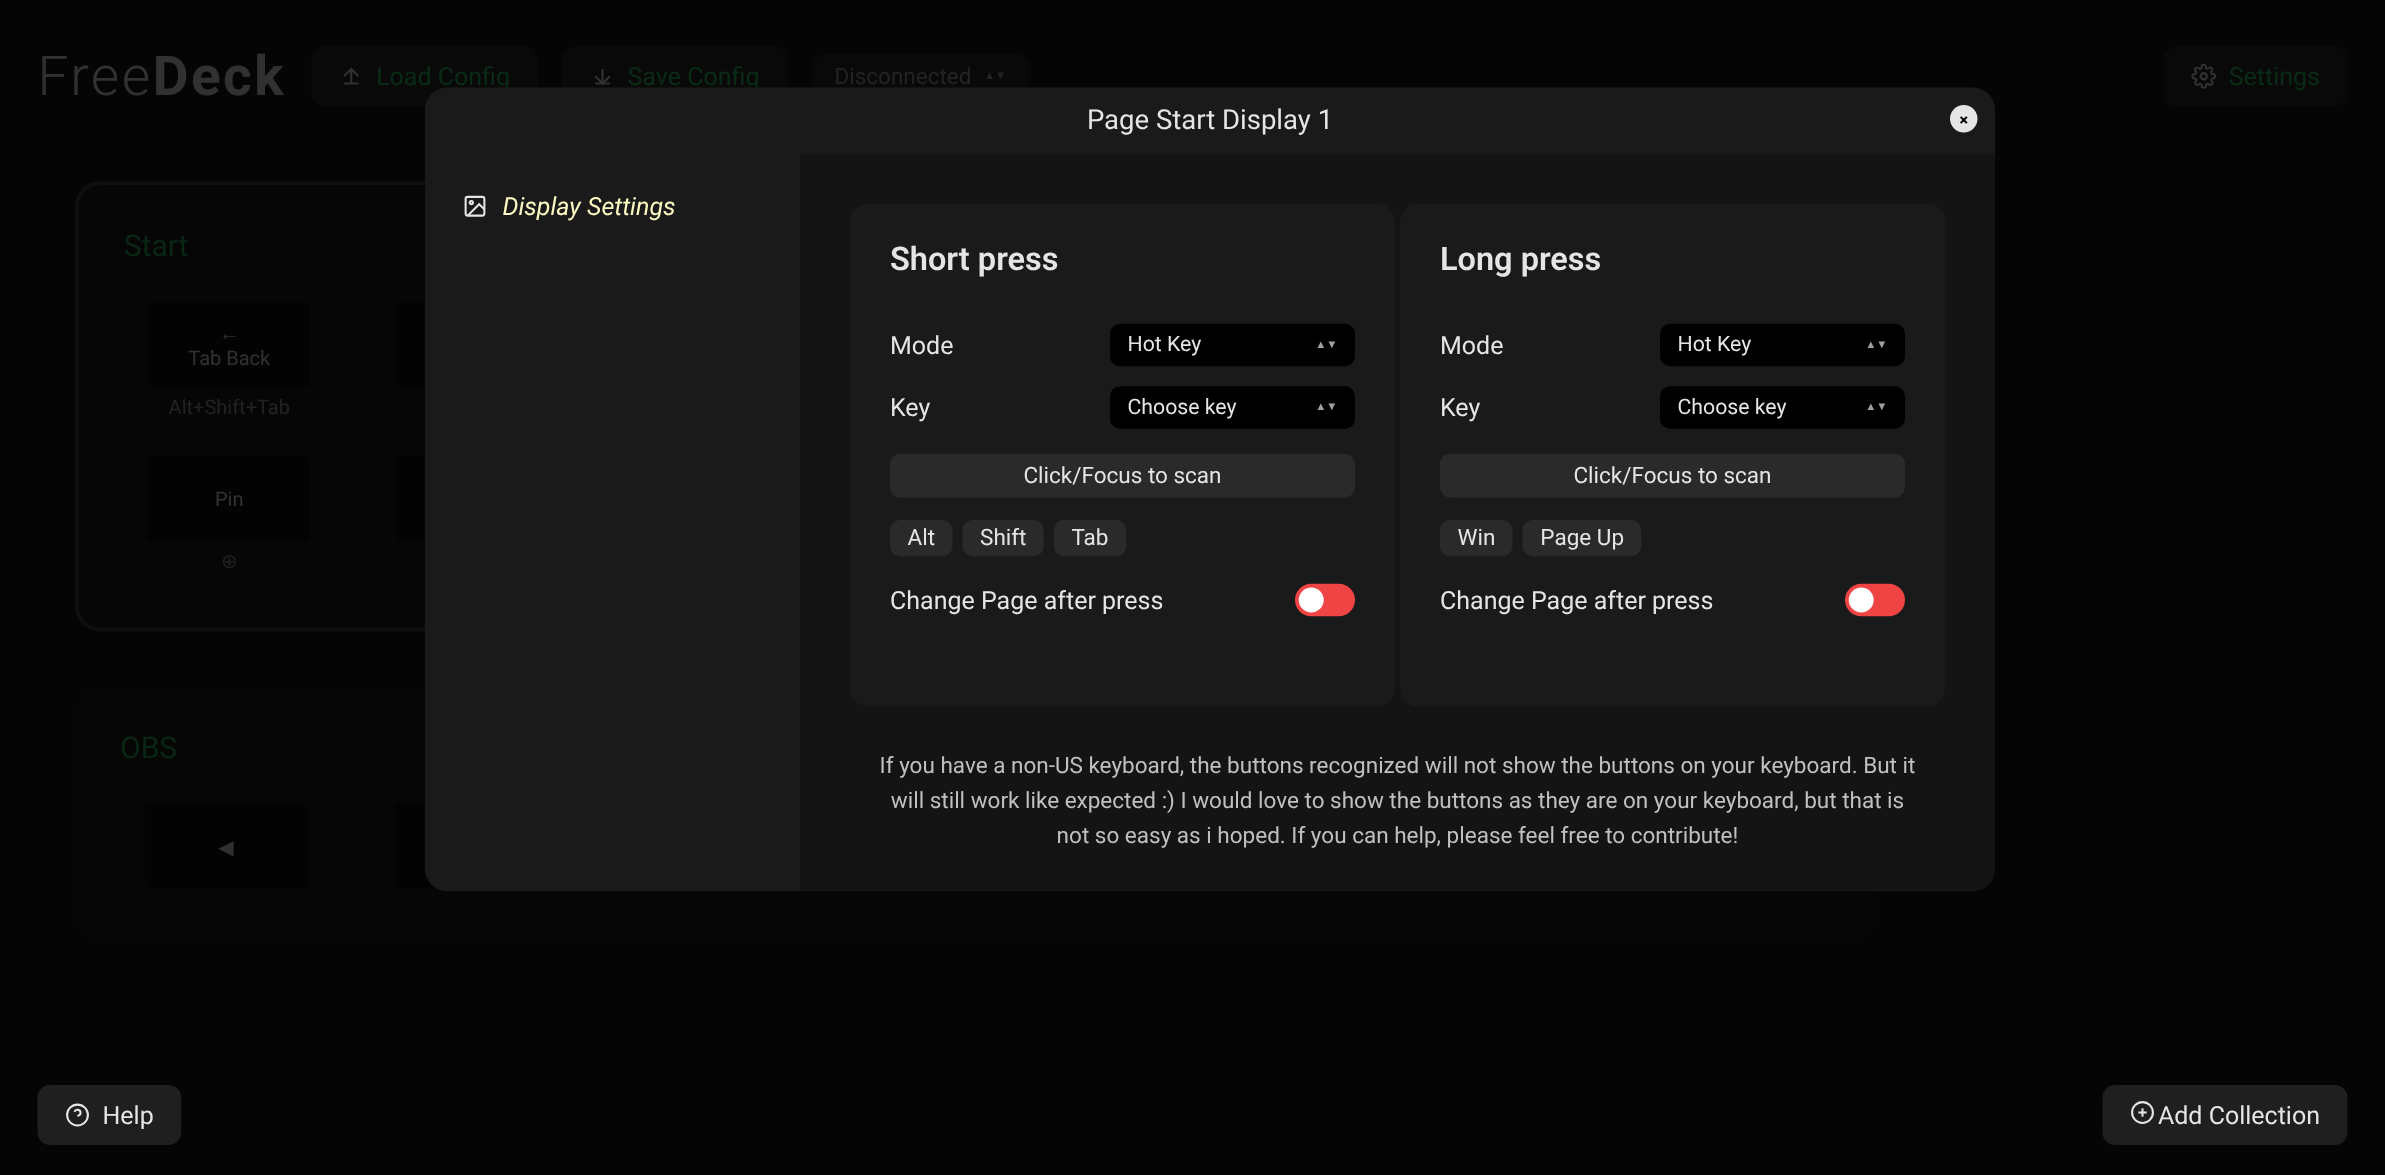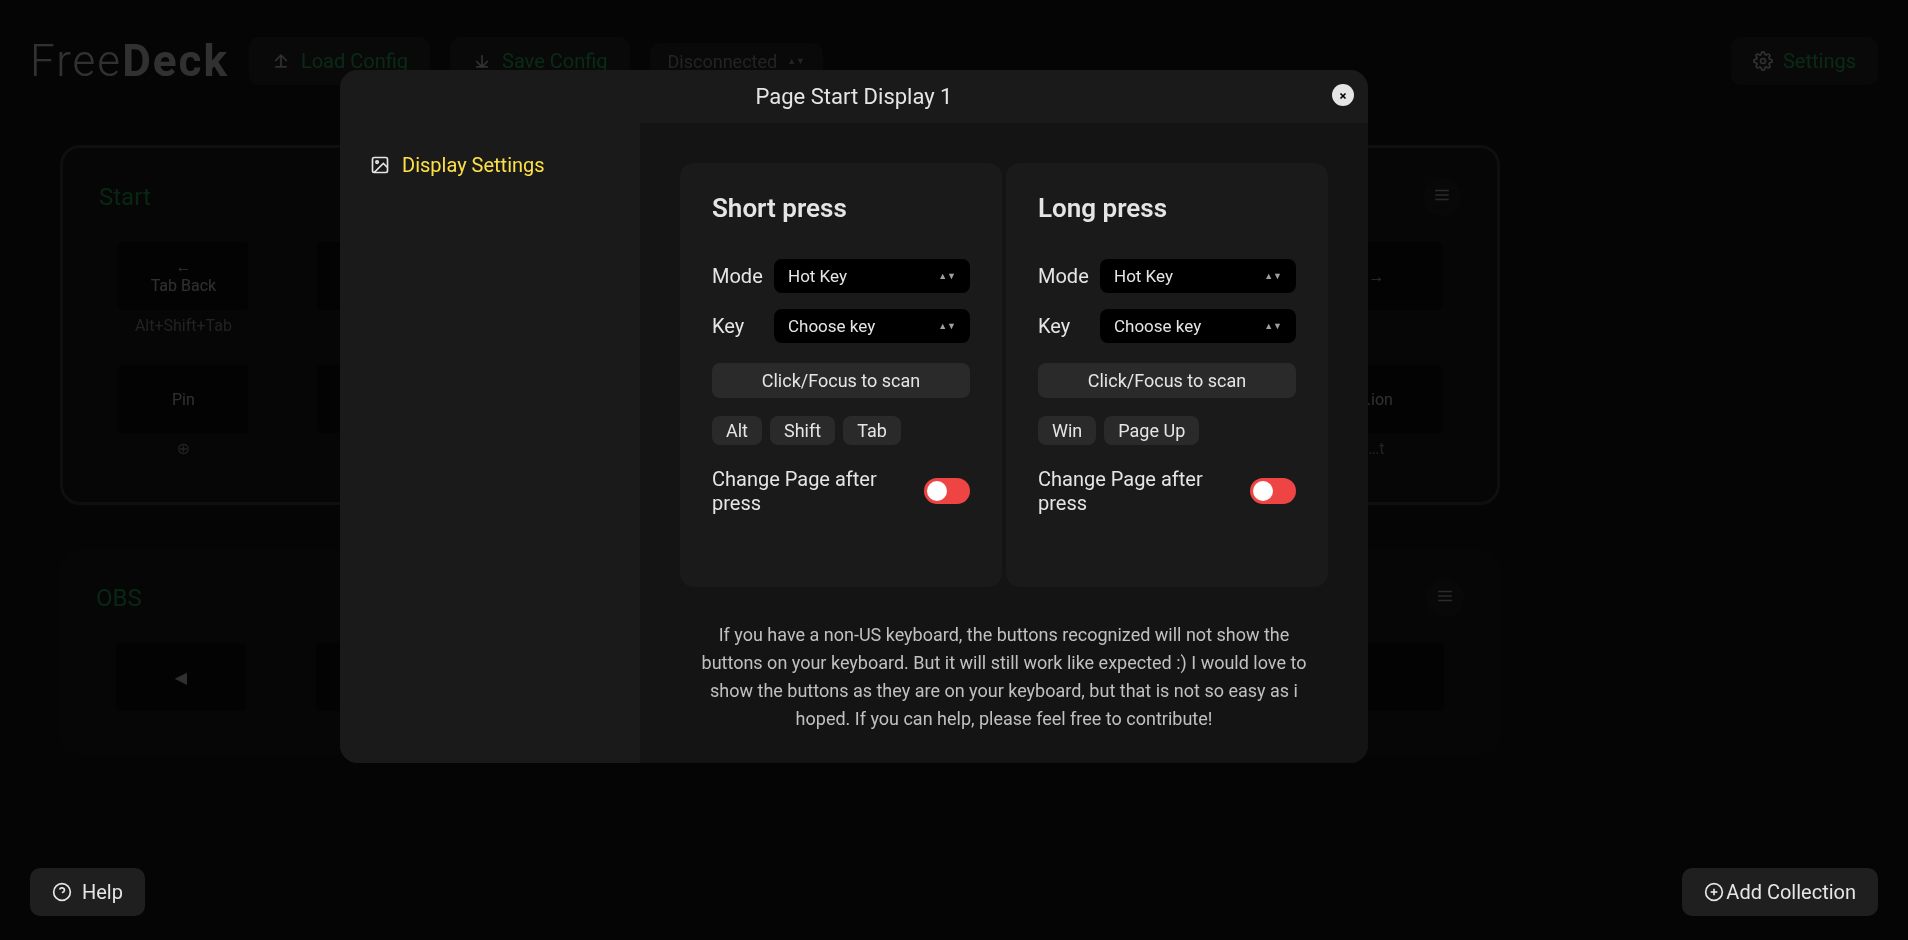--- a/index.html
+++ b/index.html
@@ -119,21 +119,21 @@
 }
 .overlay {
   position: absolute;
   inset: 0;
   background: rgba(0,0,0,0.5);
 }
 .modal {
   position: absolute;
   left: 340px;
   top: 70px;
-  width: 1028px;
+  width: 1256px;
   background: #1a1a1a;
   border-radius: 18px;
   overflow: hidden;
   display: flex;
   flex-direction: column;
 }
 .modal-header {
   display: flex;
   align-items: center;
   justify-content: center;
@@ -167,23 +167,24 @@
   padding: 14px 10px;
   background: #1a1a1a;
 }
 .sidebar-item {
   display: flex;
   align-items: center;
   gap: 12px;
   padding: 16px 20px;
   border-radius: 12px;
   font-size: 20px;
-  color: #fde047;
+  color: #fef9c3;
   cursor: pointer;
   margin-bottom: 6px;
+  font-style: italic;
 }
 .sidebar-item.active {
   background: #7c3aed;
 }
 .modal-content {
   flex: 1;
   padding: 40px 40px 30px;
   background: #141414;
 }
 .press-row {
@@ -291,21 +292,21 @@
 }
 .float-right {
   position: absolute;
   right: 30px;
   bottom: 24px;
   display: flex;
   gap: 18px;
 }
 .float-btn {
   display: flex;
-  align-items: center;
+  align-items: flex-start;
   gap: 2px;
   padding: 12px 22px;
   background: #1f1f1f;
   border-radius: 10px;
   font-size: 20px;
   color: #e5e5e5;
 }
 .icon {
   display: inline-flex;
   align-items: center;

